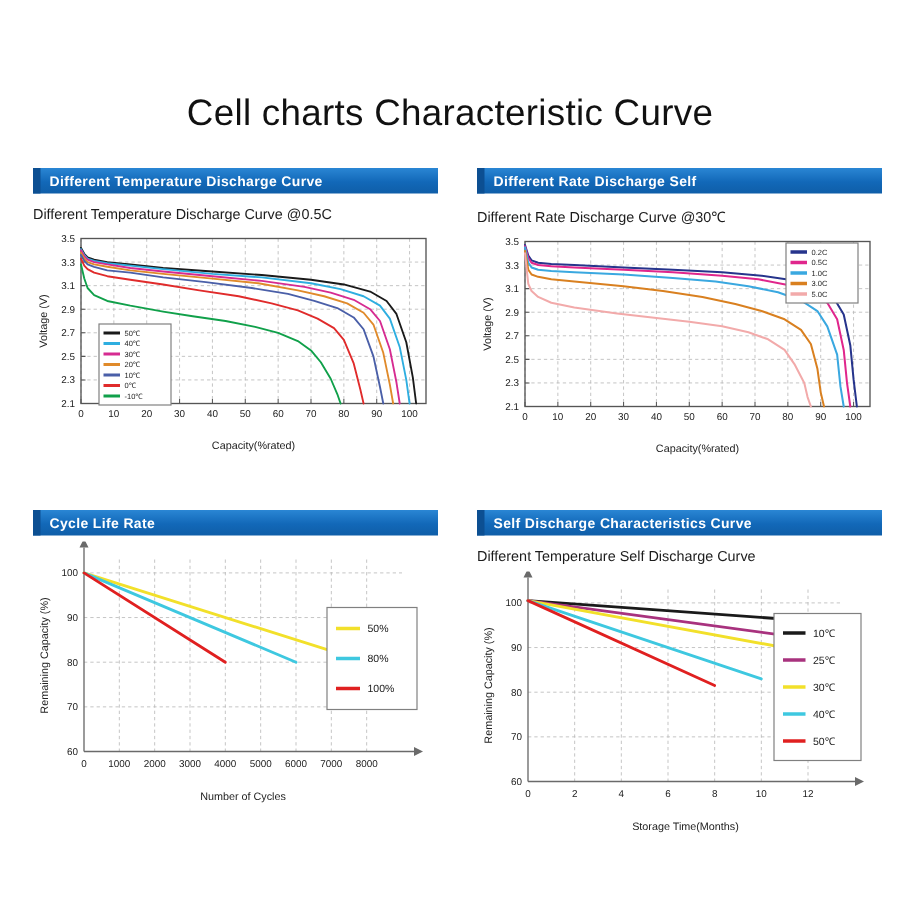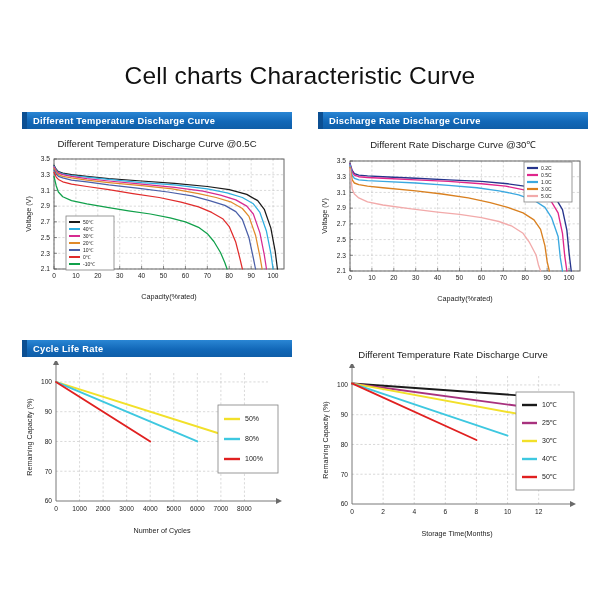--- a/index.html
+++ b/index.html
@@ -35,21 +35,20 @@
   }
   .panel-header-text{
     color:#ffffff;
     font-size:9.3px;
     font-weight:bold;
     letter-spacing:0.25px;
     white-space:nowrap;
   }
   .panel-sub{
     margin-top:9px;
-    text-align:center;
     font-size:9.6px;
     color:#1c1c1c;
     white-space:nowrap;
   }
   .plot-wrap{position:relative;margin-top:4px;}
   svg{display:block;}
   .axlbl{font-size:6.6px;fill:#222;font-family:"Liberation Sans",sans-serif;}
   .axttl{font-size:7.2px;fill:#222;font-family:"Liberation Sans",sans-serif;}
   .lgtxt{font-size:5px;fill:#222;font-family:"Liberation Sans",sans-serif;}
   .lgtxt2{font-size:7px;fill:#222;font-family:"Liberation Sans",sans-serif;}
@@ -153,21 +152,21 @@
               <line x1="47" y1="111" x2="58" y2="111" stroke="#10a04a" stroke-width="2" stroke-linecap="butt"></line>
               <text x="61" y="112.7" class="lgtxt" text-anchor="start">-10℃</text>
             </g>
           </g>
         </svg>
     </div>
   </div>
 
   <div class="panel" style="left:318px;top:112px;width:270px;">
     <div class="panel-header">
-      <span class="panel-header-text">Discharge Rate Discharge Curve</span>
+      <span class="panel-header-text">Different Rate Discharge Self</span>
     </div>
     <div class="panel-sub">Different Rate Discharge Curve @30℃</div>
     <div class="plot-wrap">
       <svg id="svg-rate-discharge" width="270" height="150" viewBox="0 0 270 150">
           <g>
             <line x1="32" y1="6" x2="32" y2="116" stroke="#b9b9b9" stroke-width="0.55" stroke-dasharray="2.2 2"></line>
             <line x1="53.904761904761905" y1="6" x2="53.904761904761905" y2="116" stroke="#b9b9b9" stroke-width="0.55" stroke-dasharray="2.2 2"></line>
             <line x1="75.80952380952381" y1="6" x2="75.80952380952381" y2="116" stroke="#b9b9b9" stroke-width="0.55" stroke-dasharray="2.2 2"></line>
             <line x1="97.71428571428571" y1="6" x2="97.71428571428571" y2="116" stroke="#b9b9b9" stroke-width="0.55" stroke-dasharray="2.2 2"></line>
             <line x1="119.61904761904762" y1="6" x2="119.61904761904762" y2="116" stroke="#b9b9b9" stroke-width="0.55" stroke-dasharray="2.2 2"></line>
@@ -299,21 +298,24 @@
               <text x="223" y="80.4" class="lgtxt2" text-anchor="start">80%</text>
               <line x1="202" y1="98" x2="218" y2="98" stroke="#e02020" stroke-width="2.4" stroke-linecap="butt"></line>
               <text x="223" y="100.4" class="lgtxt2" text-anchor="start">100%</text>
             </g>
           </g>
         </svg>
     </div>
   </div>
 
   <div class="panel" style="left:318px;top:340px;width:270px;">
-    <div class="panel-sub">Different Temperature Rate Discharge Curve</div>
+    <div class="panel-header">
+      <span class="panel-header-text">Self Discharge Characteristics Curve</span>
+    </div>
+    <div class="panel-sub">Different Temperature Self Discharge Curve</div>
     <div class="plot-wrap">
       <svg id="svg-self-discharge" width="270" height="180" viewBox="0 0 270 180">
           <g>
             <line x1="65.11111111111111" y1="12" x2="65.11111111111111" y2="140" stroke="#b9b9b9" stroke-width="0.55" stroke-dasharray="2.2 2"></line>
             <line x1="96.22222222222223" y1="12" x2="96.22222222222223" y2="140" stroke="#b9b9b9" stroke-width="0.55" stroke-dasharray="2.2 2"></line>
             <line x1="127.33333333333333" y1="12" x2="127.33333333333333" y2="140" stroke="#b9b9b9" stroke-width="0.55" stroke-dasharray="2.2 2"></line>
             <line x1="158.44444444444446" y1="12" x2="158.44444444444446" y2="140" stroke="#b9b9b9" stroke-width="0.55" stroke-dasharray="2.2 2"></line>
             <line x1="189.55555555555554" y1="12" x2="189.55555555555554" y2="140" stroke="#b9b9b9" stroke-width="0.55" stroke-dasharray="2.2 2"></line>
             <line x1="220.66666666666666" y1="12" x2="220.66666666666666" y2="140" stroke="#b9b9b9" stroke-width="0.55" stroke-dasharray="2.2 2"></line>
             <line x1="34" y1="110.23255813953489" x2="244" y2="110.23255813953489" stroke="#b9b9b9" stroke-width="0.55" stroke-dasharray="2.2 2"></line>

